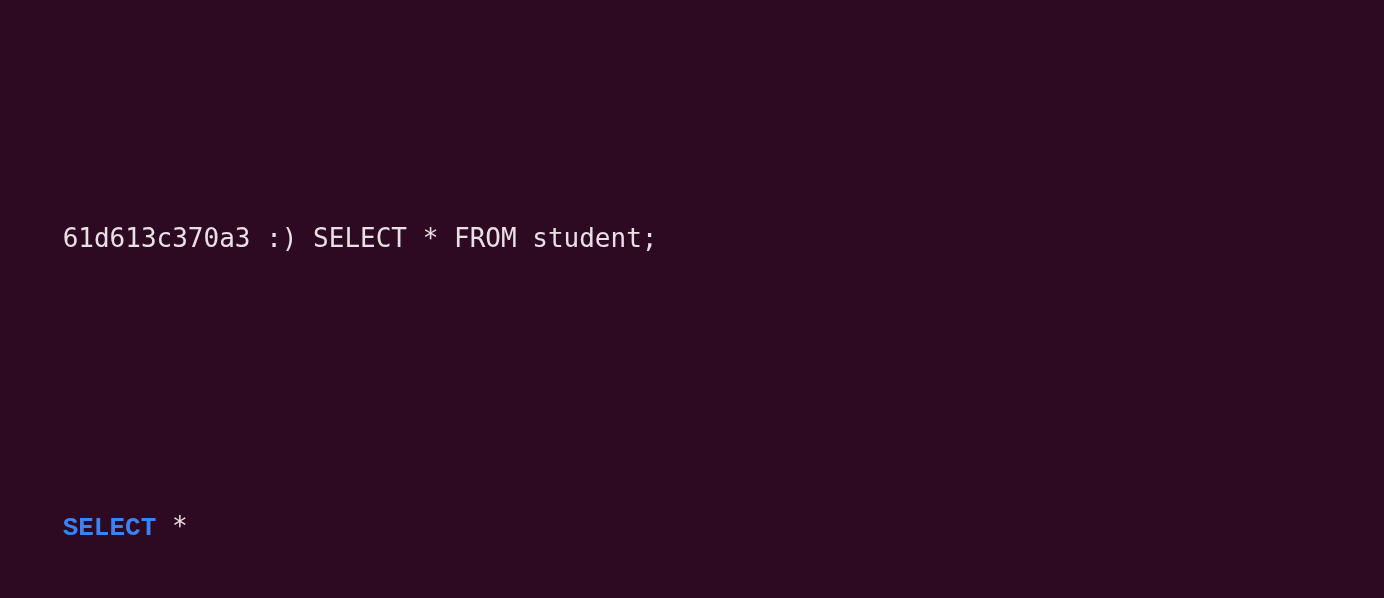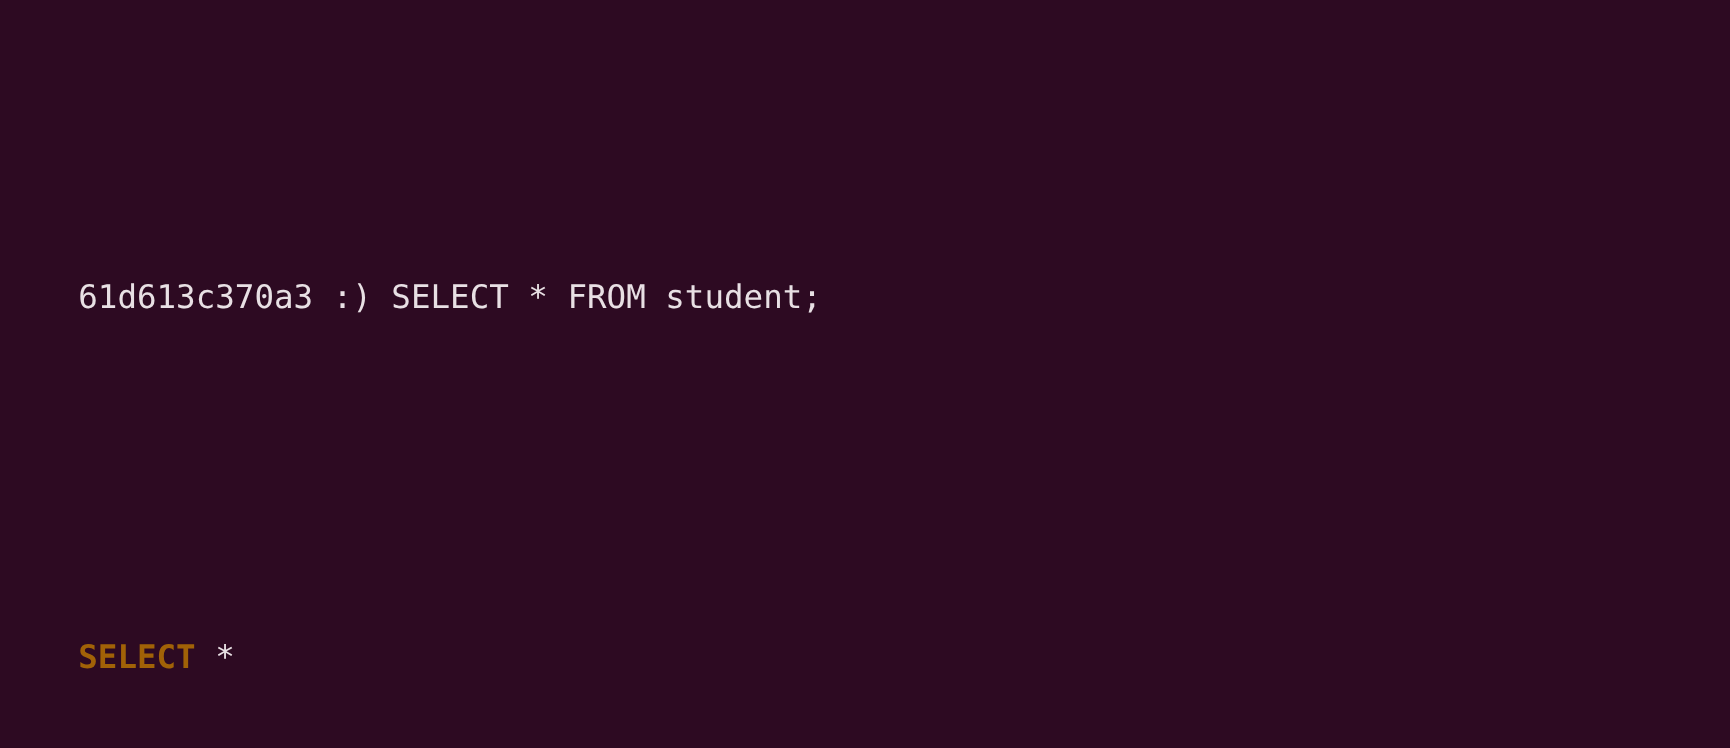--- a/index.html
+++ b/index.html
@@ -26,21 +26,21 @@
     padding: 0;
     box-sizing: border-box;
   }
   .line {
     height: 36px;
     white-space: pre;
     font-size: 26px;
     line-height: 36px;
     color: #e8e0e4;
   }
-  .kw      { font-weight: bold; color: #a16207; }
+  .kw      { font-weight: bold; color: #3b82f6; font-family: Liberation Mono, monospace; }
   .plain   { color: #e8e0e4; }
   .blank   { height: 36px; }
   #top-crop {
     position: absolute;
     left: 0; top: 0;
     width: 1384px;
     height: 6px;
     overflow: hidden;
   }
 </style>

